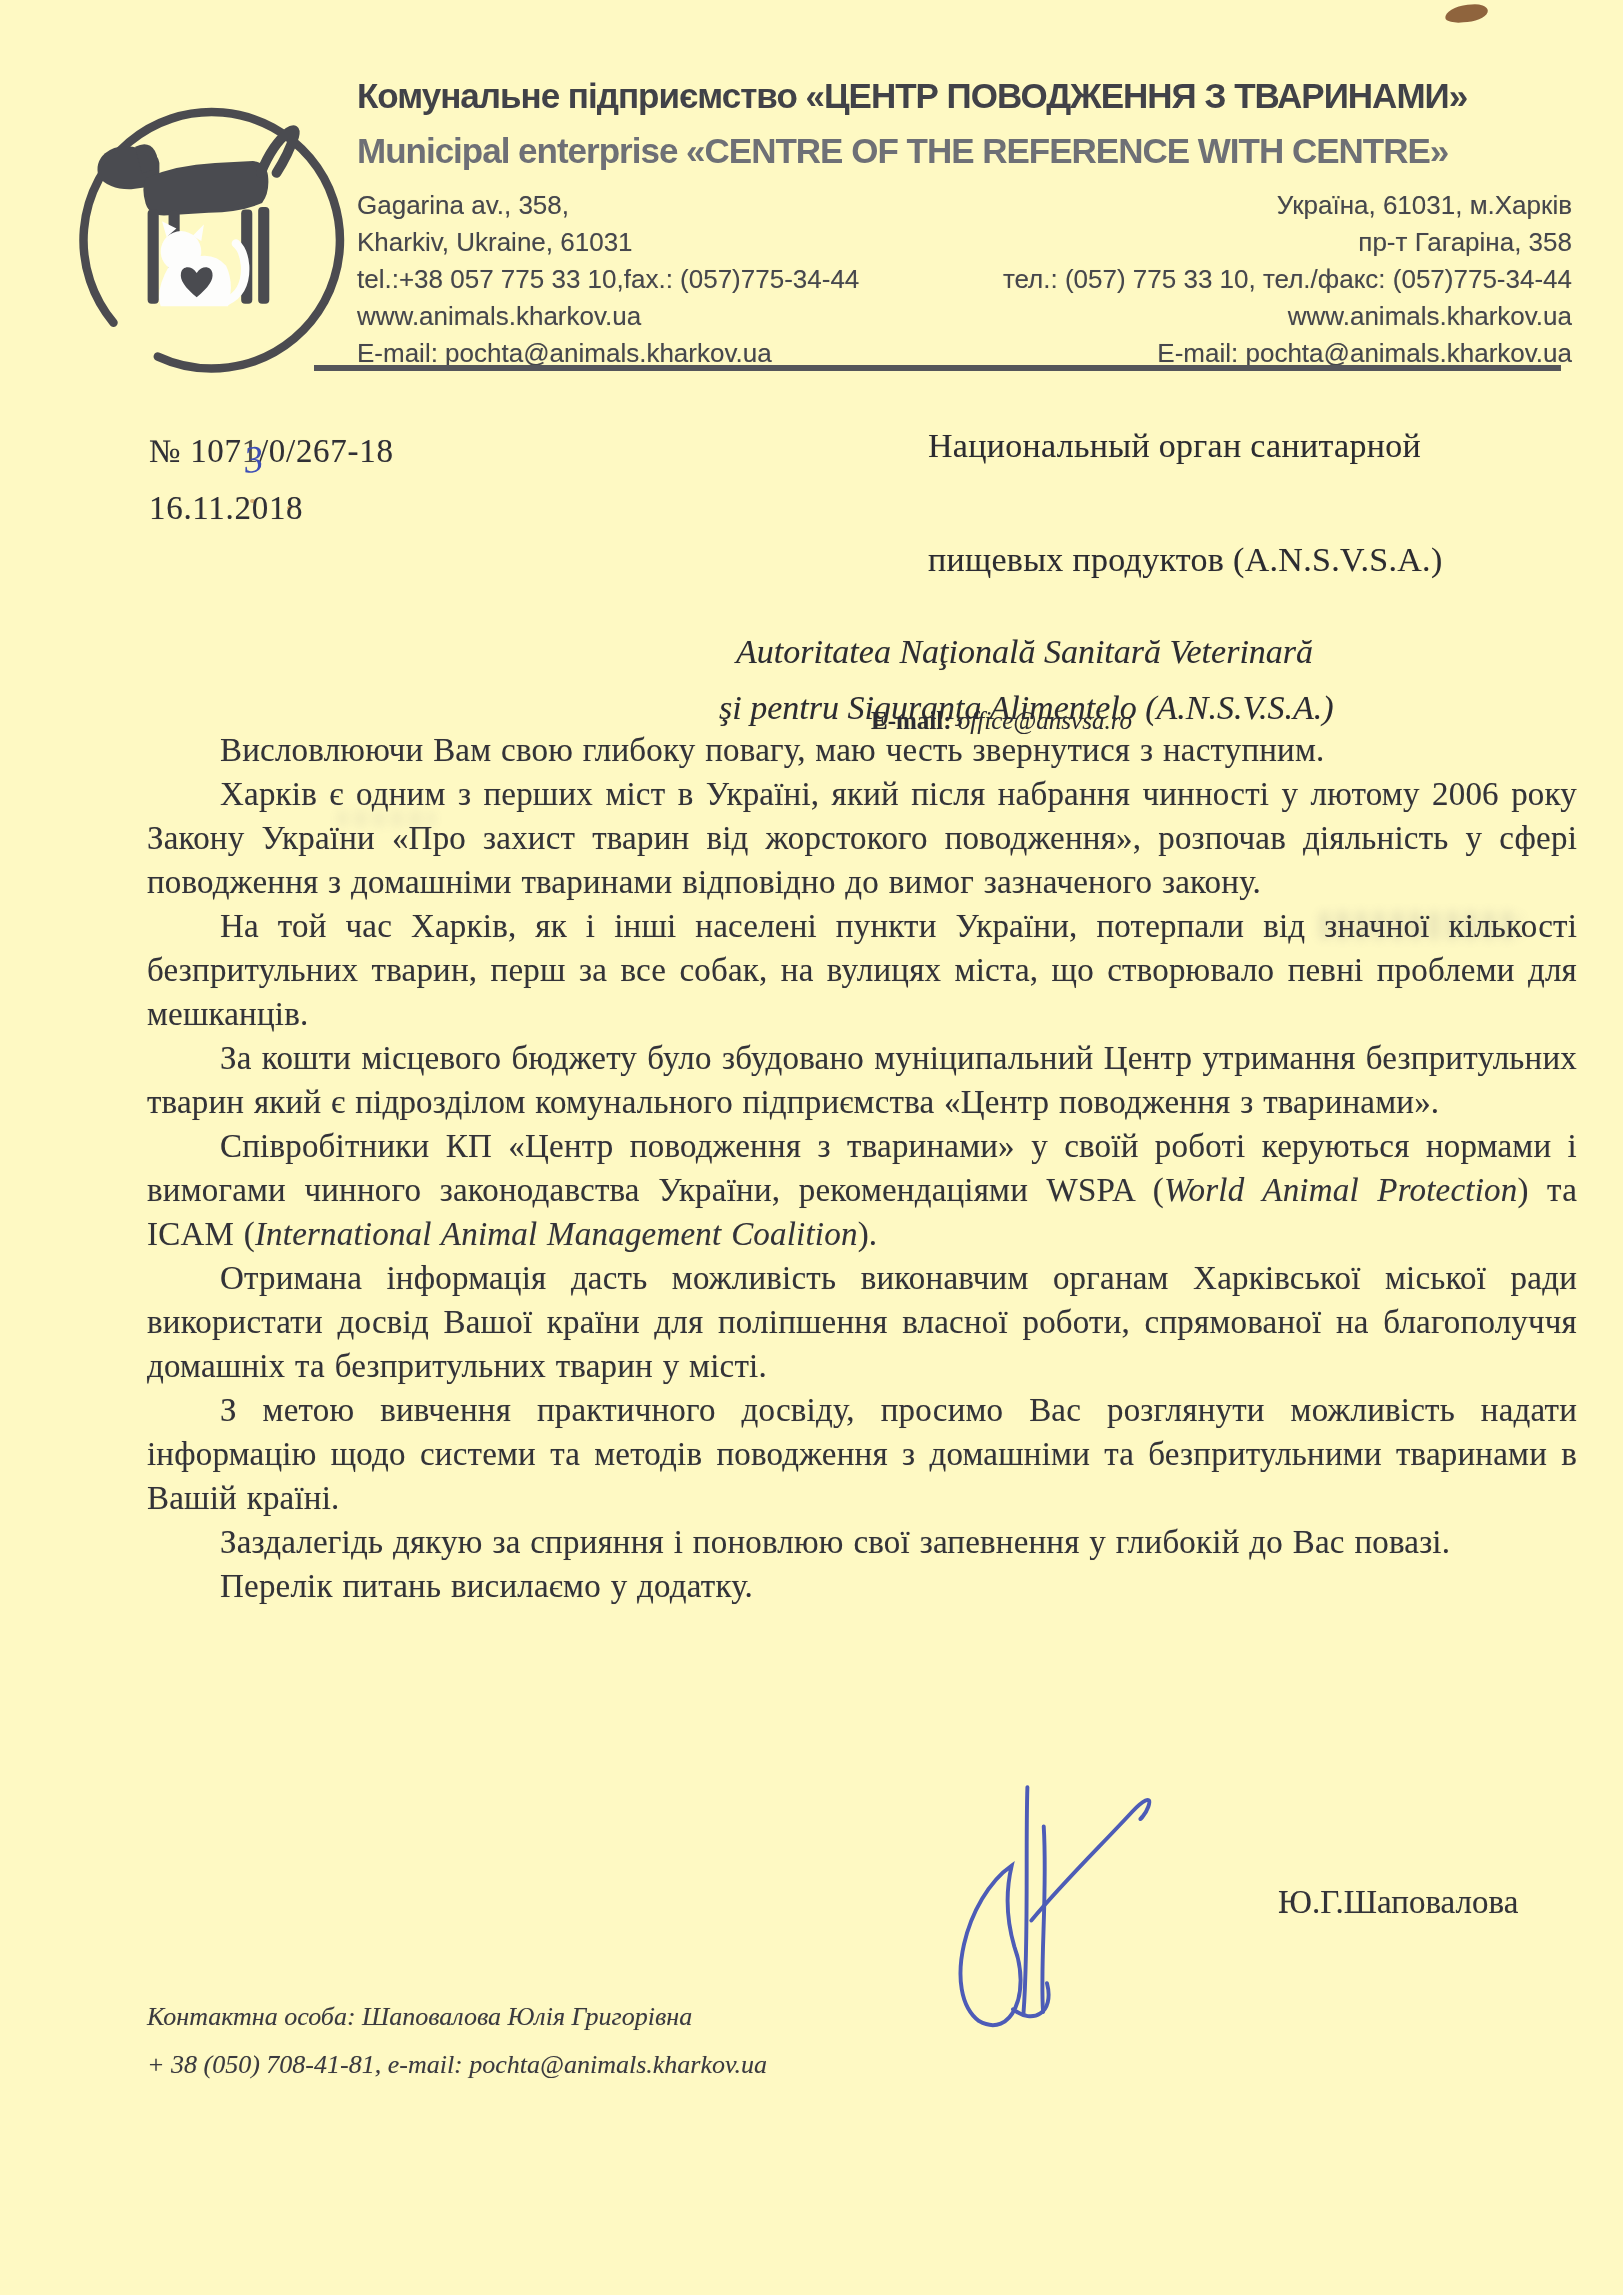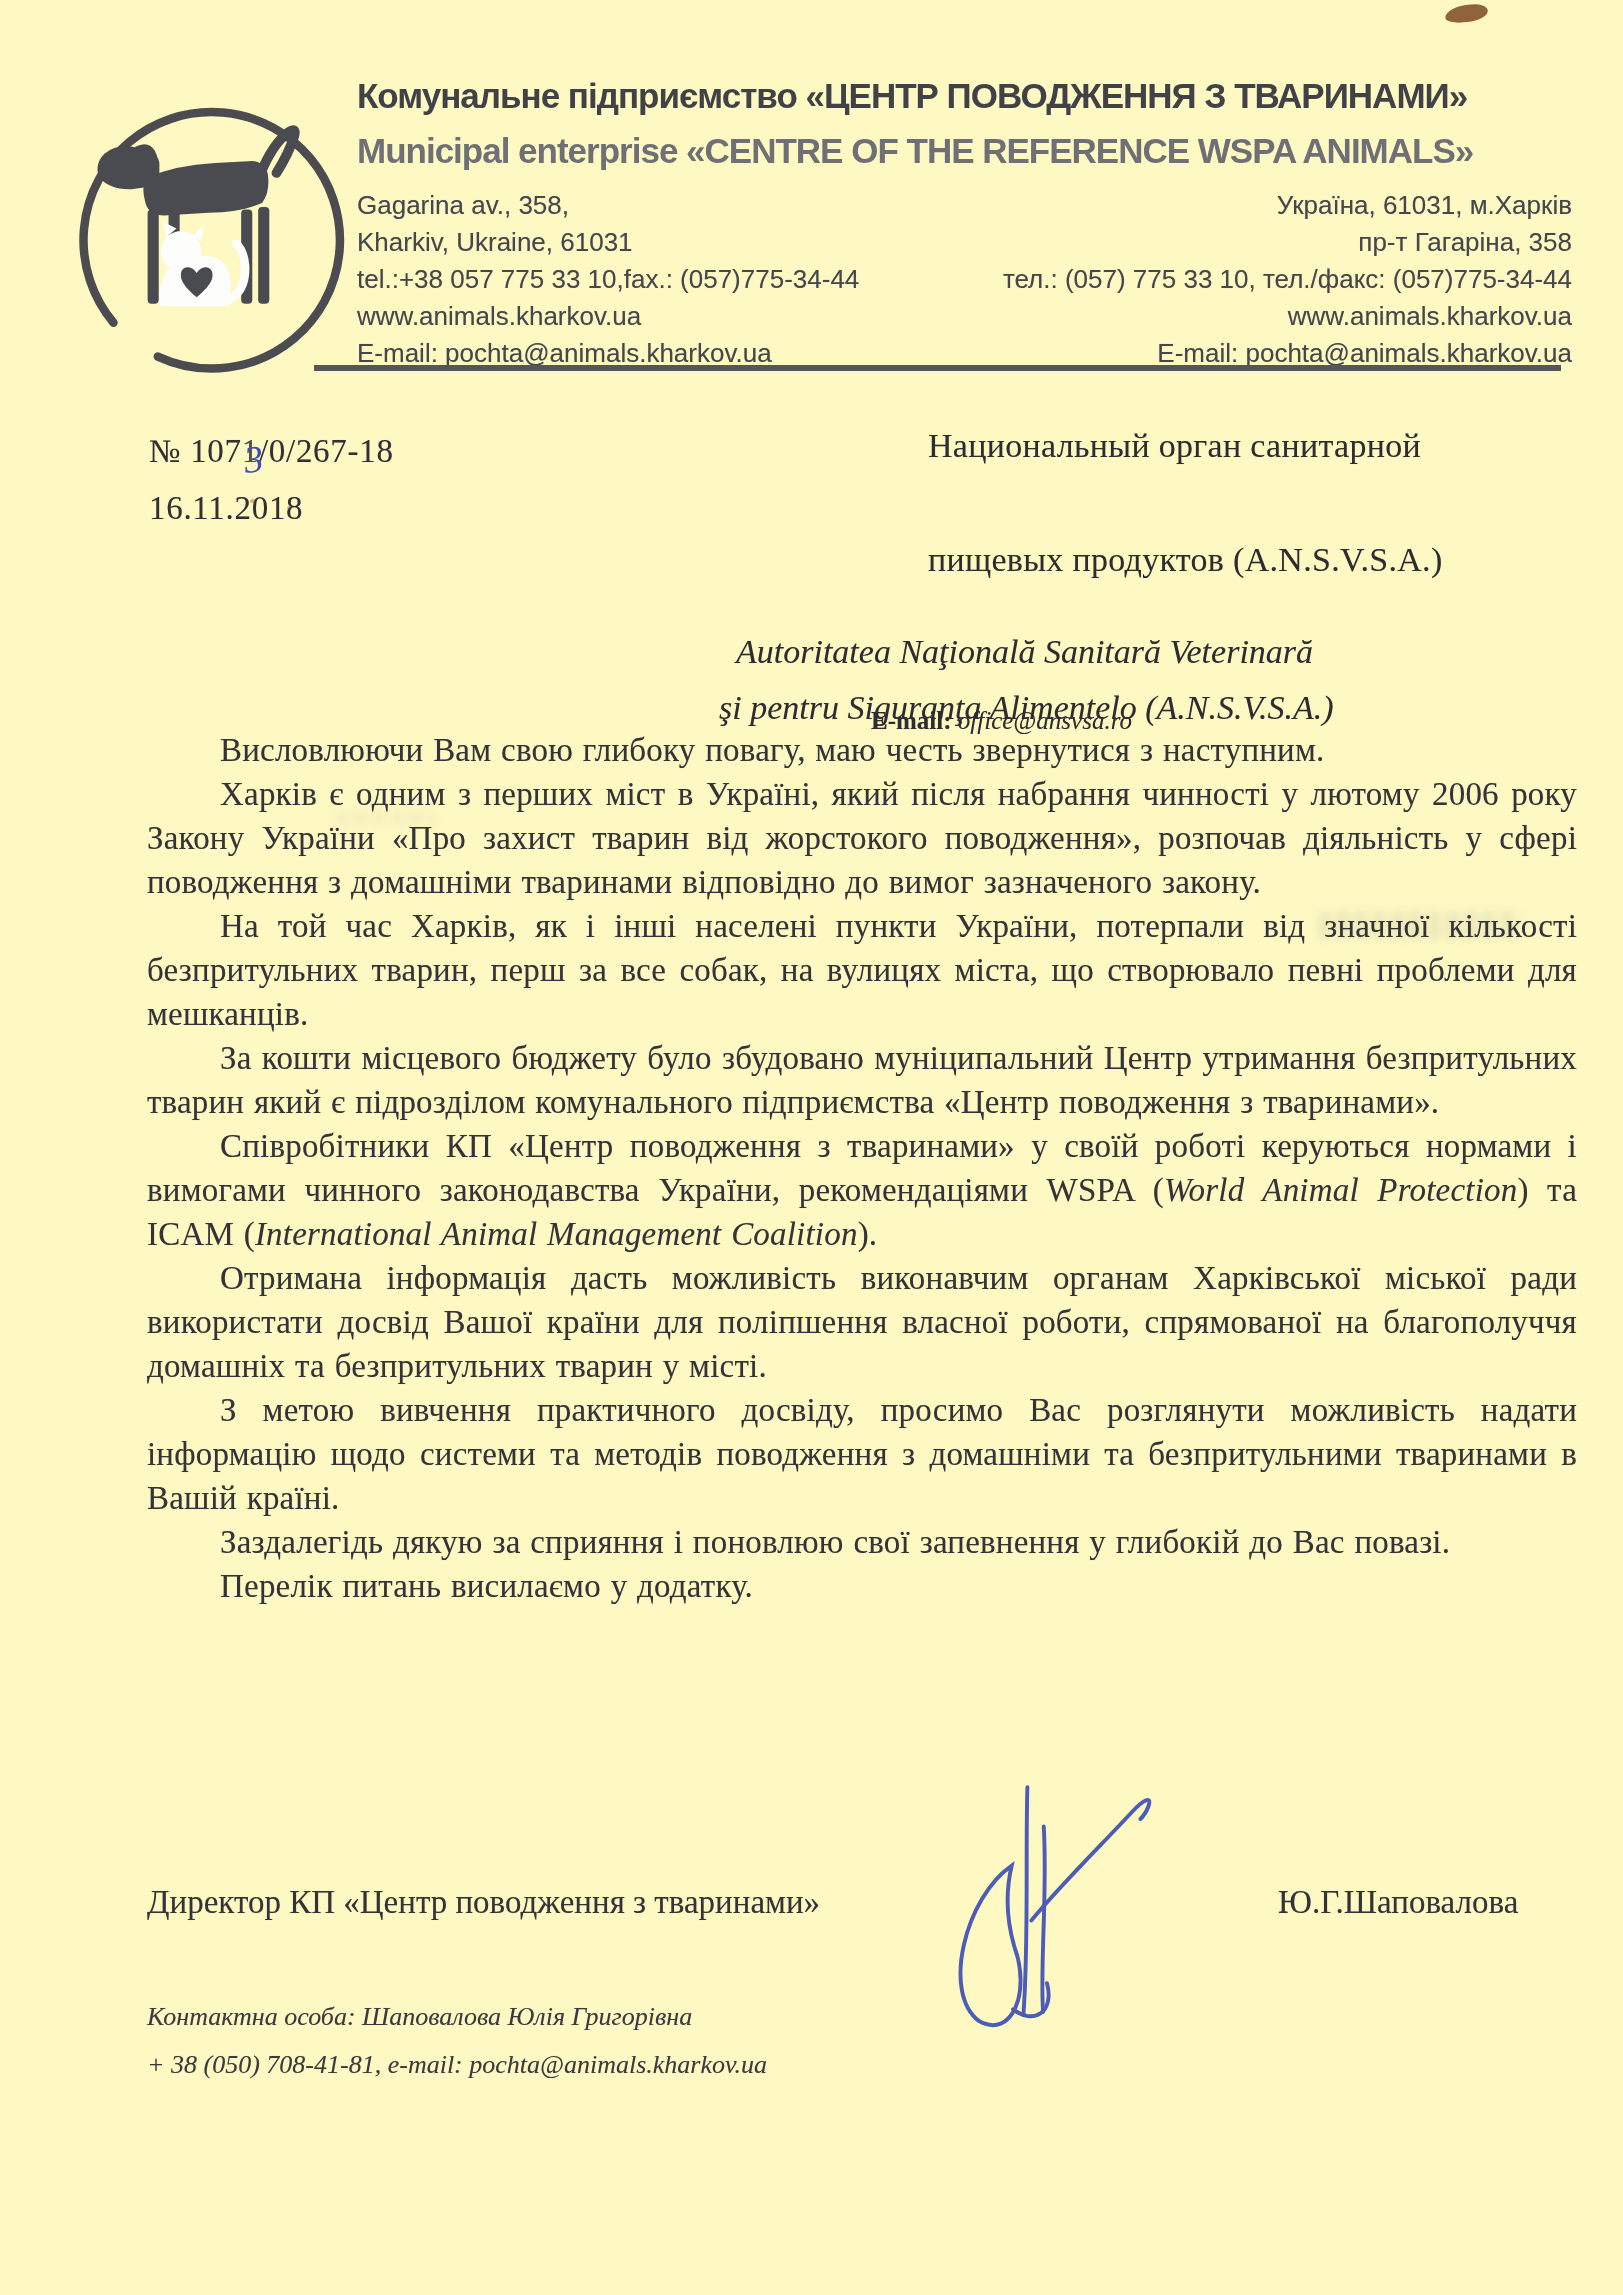--- a/index.html
+++ b/index.html
@@ -117,21 +117,21 @@
       <path d="M166,240 l-7,-24 l22,11 z" fill="#fdfdfc"></path>
       <path d="M206,238 l17,-17 l-4,25 z" fill="#fdfdfc"></path>
       <circle cx="188" cy="262" r="31" fill="#fdfdfc"></circle>
       <path d="M170,284 Q148,322 157,346 L260,346 Q270,312 257,284 Q240,264 212,270 Q184,272 170,284 Z" fill="#fdfdfc"></path>
       <path d="M258,338 Q288,324 286,284 Q284,260 272,250" stroke="#fdfdfc" stroke-width="13" fill="none" stroke-linecap="round"></path>
       <path d="M212,332 C194,317 186,306 188,295 C190,285 203,282 212,295 C221,282 234,285 236,295 C238,306 230,317 212,332 Z" fill="#4a4b50"></path>
     </g>
   </svg>
 
   <div class="org-line org-uk">Комунальне підприємство «ЦЕНТР ПОВОДЖЕННЯ З ТВАРИНАМИ»</div>
-  <div class="org-line org-en">Municipal enterprise «CENTRE OF THE REFERENCE WSPA ANIMALS»</div>
+  <div class="org-line org-en">Municipal enterprise «CENTRE OF THE REFERENCE WITH CENTRE»</div>
 
   <div class="addr addr-en">
     <div>Gagarina av., 358,</div>
     <div>Kharkiv, Ukraine, 61031</div>
     <div>tel.:+38 057 775 33 10,fax.: (057)775-34-44</div>
     <div>www.animals.kharkov.ua</div>
     <div>E-mail: pochta@animals.kharkov.ua</div>
   </div>
 
   <div class="addr addr-uk">
@@ -163,21 +163,20 @@
     <p>Харків є одним з перших міст в Україні, який після набрання чинності у лютому 2006 року Закону України «Про захист тварин від жорстокого поводження», розпочав діяльність у сфері поводження з домашніми тваринами відповідно до вимог зазначеного закону.</p>
     <p>На той час Харків, як і інші населені пункти України, потерпали від значної кількості безпритульних тварин, перш за все собак, на вулицях міста, що створювало певні проблеми для мешканців.</p>
     <p>За кошти місцевого бюджету було збудовано муніципальний Центр утримання безпритульних тварин який є підрозділом комунального підприємства «Центр поводження з тваринами».</p>
     <p><span>Співробітники КП «Центр поводження з тваринами» у своїй роботі керуються нормами і вимогами  чинного законодавства України, рекомендаціями WSPA (</span><i>World Animal Protection</i><span>) та ICAM (</span><i>International Animal Management Coalition</i><span>).</span></p>
     <p>Отримана інформація дасть можливість виконавчим органам Харківської міської ради використати досвід Вашої країни для поліпшення власної роботи, спрямованої на благополуччя домашніх та безпритульних тварин у місті.</p>
     <p>З метою вивчення практичного досвіду, просимо Вас розглянути можливість надати інформацію щодо системи та методів поводження з домашніми та безпритульними тваринами в Вашій країні.</p>
     <p>Заздалегідь дякую за сприяння і поновлюю свої запевнення у глибокій до Вас повазі.</p>
     <p>Перелік питань висилаємо у додатку.</p>
   </div>
 
-  <div class="serif-line sig-title">Директор КП «Центр поводження з тваринами»</div>
 
   <svg class="sig-ink" viewBox="0 0 430 440">
     <g fill="none" stroke="#3e4fb6" stroke-width="6" stroke-linecap="round" opacity="0.92">
       <path d="M148,178 C78,226 40,372 98,416 C148,444 178,372 152,302 C138,254 140,212 148,178 Z"></path>
       <path d="M172,58 C169,150 174,300 166,404"></path>
       <path d="M197,118 C203,220 191,330 196,402"></path>
       <path d="M178,262 C228,202 282,150 332,96 C347,80 364,68 357,88 C352,102 340,112 347,104"></path>
       <path d="M150,398 C180,422 214,404 202,358"></path>
     </g>
   </svg>

